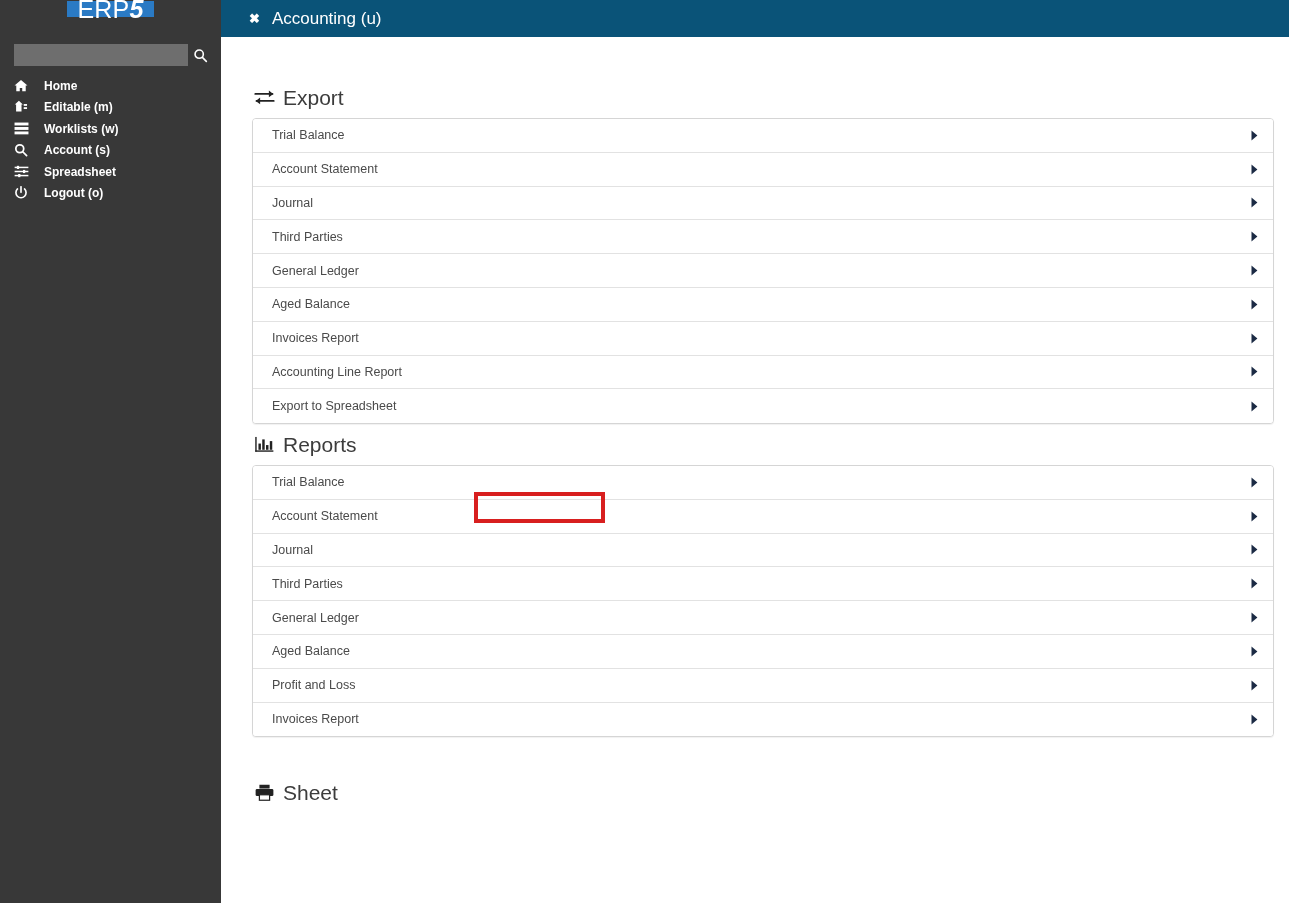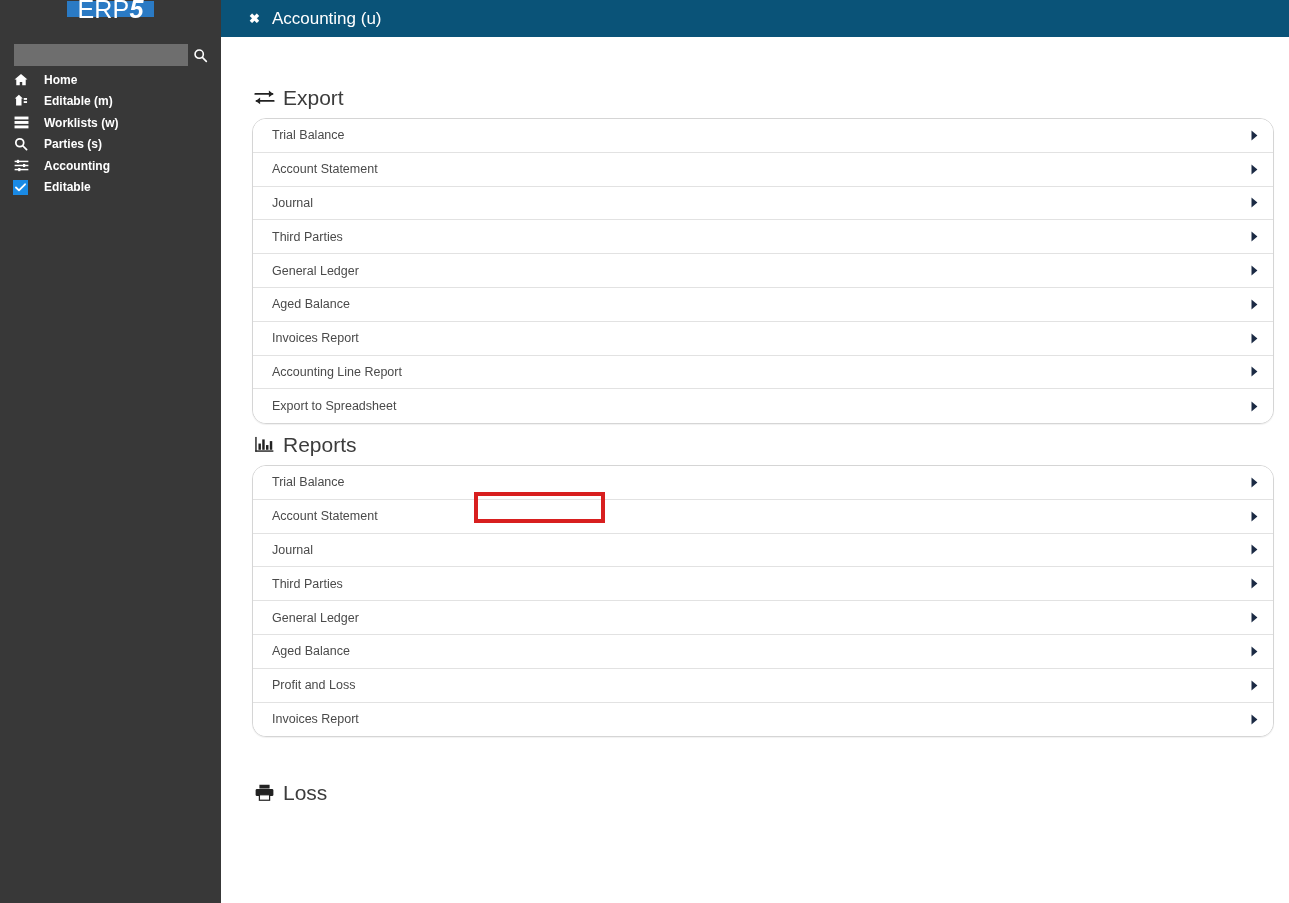--- a/index.html
+++ b/index.html
@@ -72,21 +72,21 @@
   .search-icon-btn {
     position: absolute;
     left: 190px; top: 1px;
     width: 20px; height: 20px;
     display: flex; align-items: center; justify-content: center;
     cursor: pointer;
   }
 
   .nav-list {
     position: absolute;
-    left: 0; top: 69px;
+    left: 0; top: 75px;
     width: 221px;
   }
   .nav-item {
     position: relative;
     height: 21.5px;
     display: flex;
     align-items: center;
     cursor: pointer;
     text-decoration: none;
   }
@@ -184,21 +184,21 @@
     font-weight: 400;
     line-height: 1;
     white-space: nowrap;
   }
 
   .panel {
     margin-left: 31px;
     margin-top: 6px;
     width: 1022px;
     border: 1px solid #d5d5d5;
-    border-radius: 14px;
+    border-radius: 4px;
     background: #ffffff;
     box-shadow: 0 1px 1px rgba(0,0,0,0.06);
     overflow: hidden;
   }
   .panel-row {
     position: relative;
     height: 33.8px;
     display: flex;
     align-items: center;
     border-bottom: 1px solid #e2e2e2;
@@ -288,46 +288,47 @@
       </div>
 
 
       <div class="nav-item">
         <span class="nav-icon">
           <svg width="14" height="14" viewBox="0 0 16 16" fill="none" stroke="#ffffff" stroke-width="2">
             <circle cx="6.6" cy="6.6" r="4.5"></circle>
             <line x1="10" y1="10" x2="14.4" y2="14.4" stroke-linecap="round"></line>
           </svg>
         </span>
-        <span class="nav-label">Parties (s)</span>
+        <span class="nav-label">Account (s)</span>
       </div>
 
       <div class="nav-item">
         <span class="nav-icon">
           <svg width="15" height="13" viewBox="0 0 16 14" fill="none" stroke="#ffffff" stroke-width="1.6">
             <line x1="0.6" y1="2.6" x2="15.4" y2="2.6"></line>
             <line x1="0.6" y1="7.0" x2="15.4" y2="7.0"></line>
             <line x1="0.6" y1="11.4" x2="15.4" y2="11.4"></line>
             <rect x="3.0" y="0.9" width="2.4" height="3.4" fill="#ffffff" stroke="none"></rect>
             <rect x="9.6" y="5.3" width="2.4" height="3.4" fill="#ffffff" stroke="none"></rect>
             <rect x="4.4" y="9.7" width="2.4" height="3.4" fill="#ffffff" stroke="none"></rect>
           </svg>
         </span>
-        <span class="nav-label">Accounting</span>
-      </div>
-
+        <span class="nav-label">Spreadsheet</span>
+      </div>
 
       <div class="nav-item">
-        <span class="nav-check">
-          <svg width="11" height="9" viewBox="0 0 12 10" fill="none" stroke="#ffffff" stroke-width="2">
-            <polyline points="1,5 4.3,8.2 11,1.4" stroke-linecap="round" stroke-linejoin="round"></polyline>
-          </svg>
-        </span>
-        <span class="nav-label">Editable</span>
-      </div>
+        <span class="nav-icon">
+          <svg width="14" height="14" viewBox="0 0 16 16" fill="none" stroke="#ffffff" stroke-width="1.9">
+            <path d="M4.0 3.4A5.8 5.8 0 1 0 12.0 3.4" stroke-linecap="round"></path>
+            <line x1="8" y1="0.9" x2="8" y2="7.2" stroke-linecap="round"></line>
+          </svg>
+        </span>
+        <span class="nav-label">Logout (o)</span>
+      </div>
+
 
     </div>
   </div>
 
   <div id="topbar" style="background: rgb(10, 83, 120);">
     <div class="tab">
       <span class="tab-close">✖</span>
       <span class="tab-label">Accounting (u)</span>
     </div>
   </div>
@@ -506,20 +507,20 @@
 
     <div class="section" style="top:740px;">
       <div class="section-head">
         <span class="sec-icon">
           <svg width="19" height="17" viewBox="0 0 20 18" fill="#222222">
             <rect x="4.6" y="0.8" width="10.8" height="4.0"></rect>
             <rect x="0.6" y="5.4" width="18.8" height="7.4" rx="1.4"></rect>
             <rect x="4.6" y="11.4" width="10.8" height="5.8" fill="#ffffff" stroke="#222222" stroke-width="1.3"></rect>
           </svg>
         </span>
-        <span class="section-title">Loss</span>
+        <span class="section-title">Sheet</span>
       </div>
     </div>
 
     <div class="highlight-box" style="left: 253px; top: 455px; width: 131px; height: 31px; border-color: rgb(216, 31, 31);"></div>
 
   </div>
 </div>
 
 </body></html>

